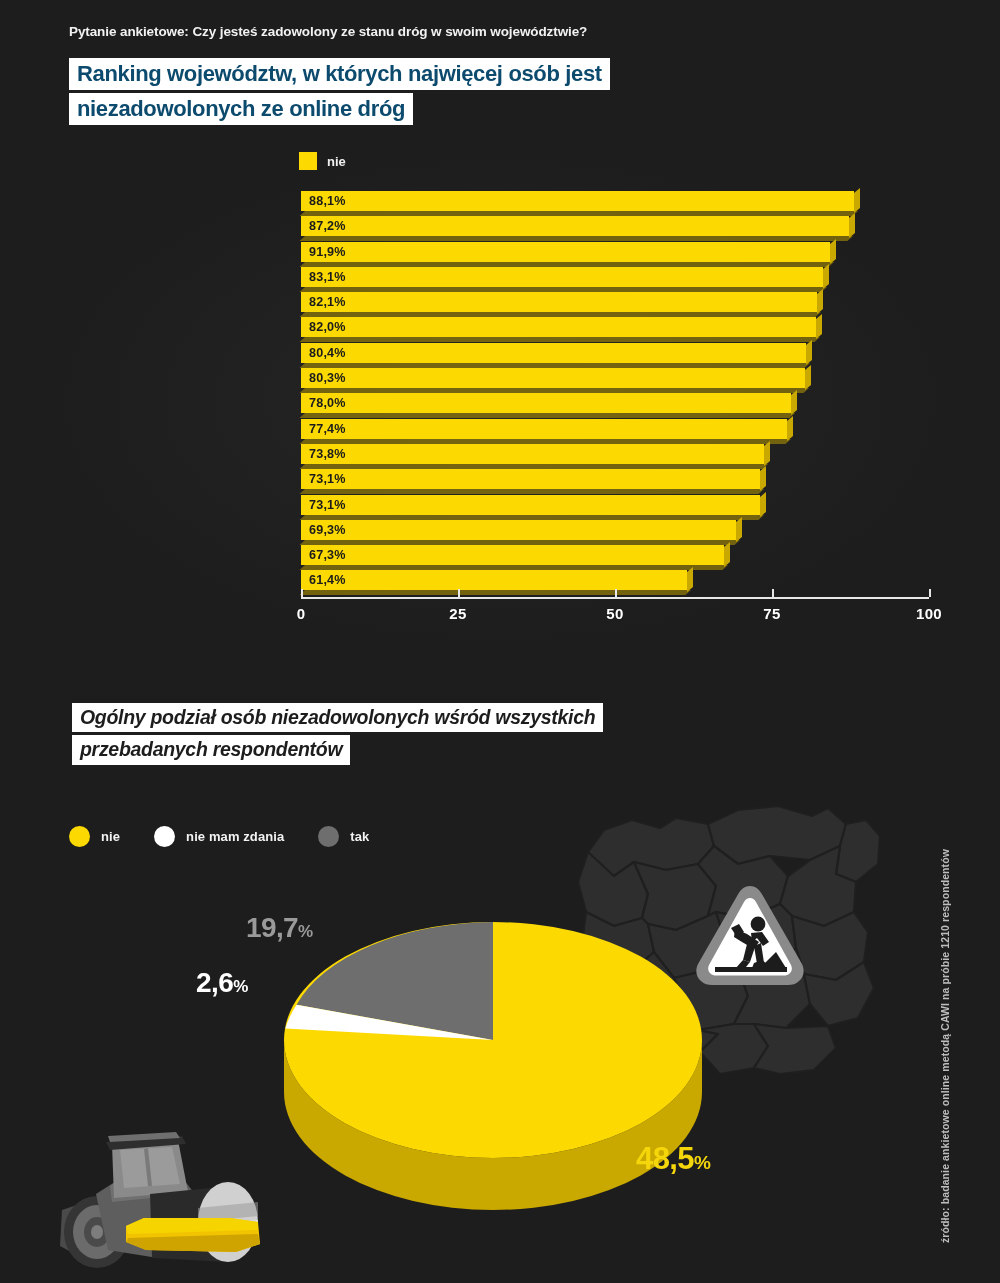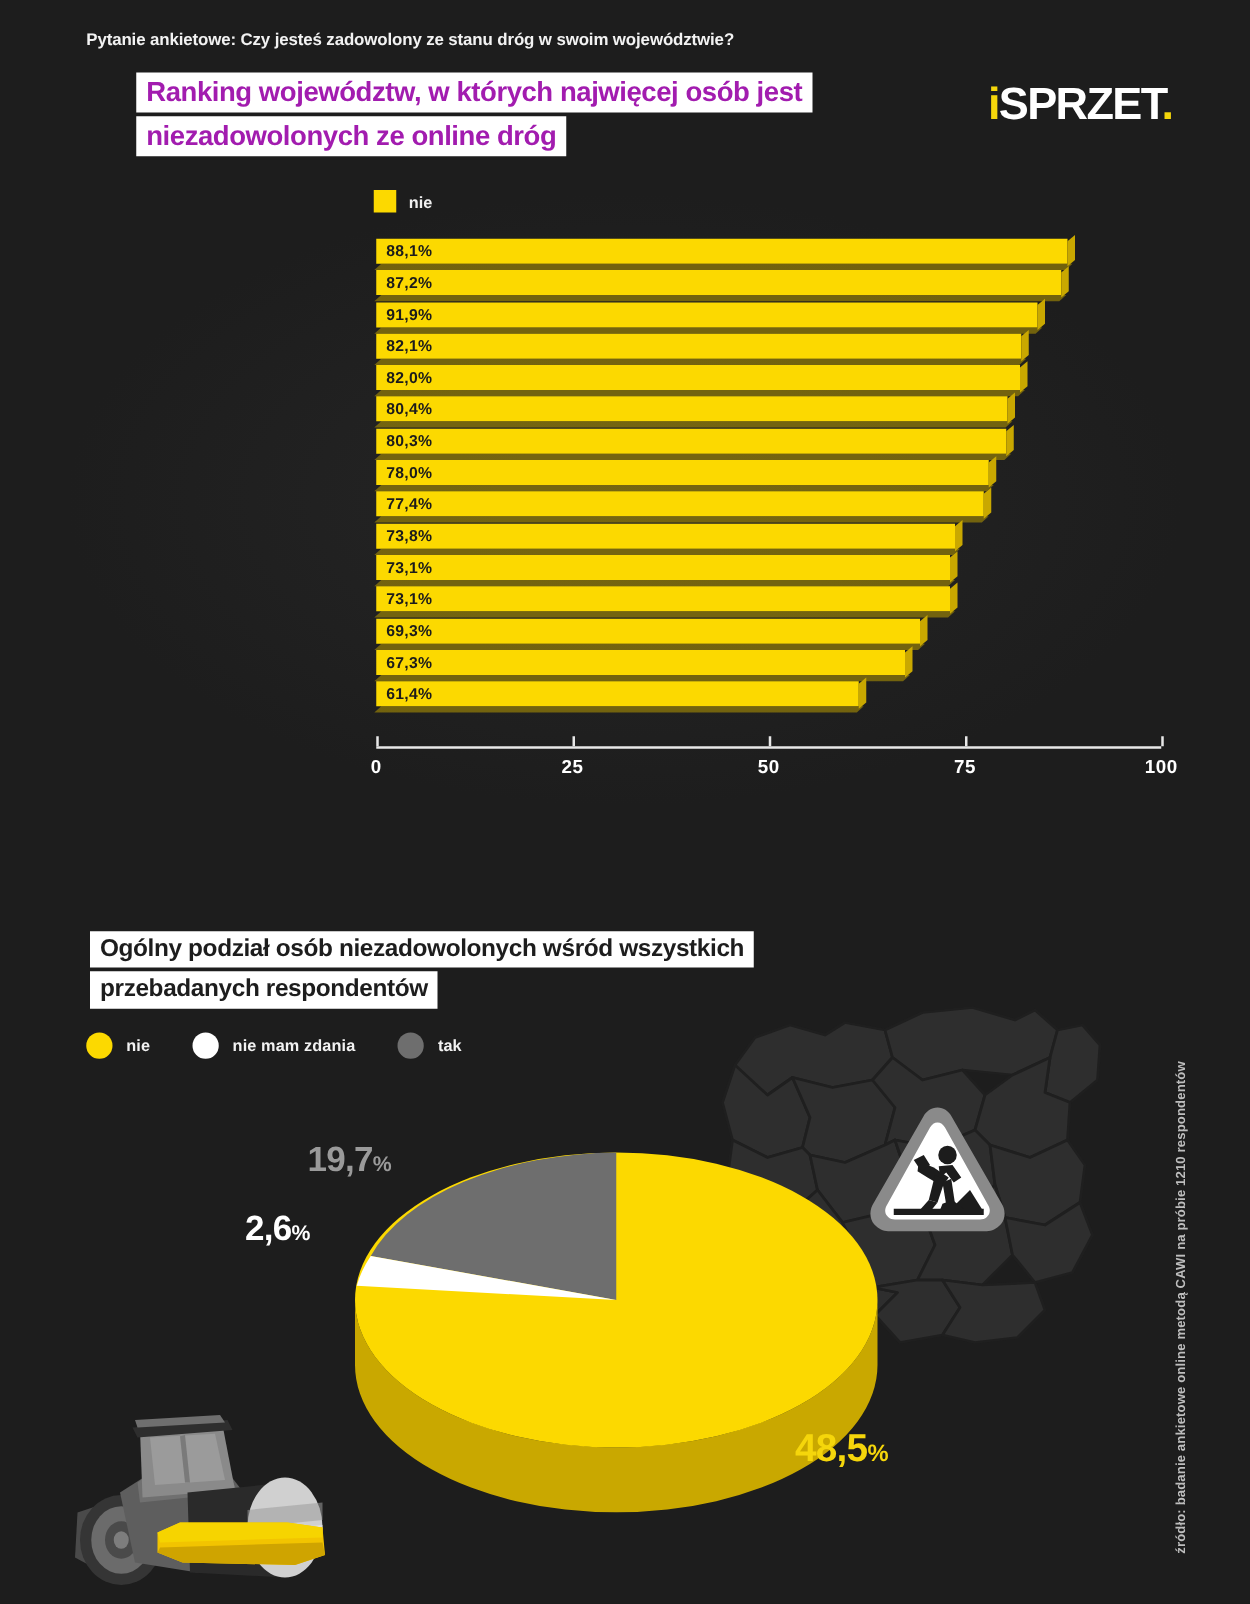--- a/index.html
+++ b/index.html
@@ -28,27 +28,26 @@
     letter-spacing:-0.1px;
     text-align:center;
   }
 
   .headline {
     position:absolute; left:69px; top:58px;
     width:640px;
   }
   .headline .hl-line {
     display:inline-block;
-    background:#ffffff; color:#a21caf;
+    background:#ffffff; color:#0c4a6e;
     font-size:22px; font-weight:bold;
     letter-spacing:-0.35px;
     padding:4px 8px 5px 8px;
     line-height:1.05;
     margin-bottom:3px;
-    margin-left:40px;
   }
 
   .logo {
     position:absolute; right:62px; top:62px;
     font-size:36px; font-weight:bold;
     letter-spacing:-1.3px;
     color:#ffffff;
     font-family:"Liberation Sans", sans-serif;
   }
   .logo .ltr-i { color:#f5d60b; }
@@ -105,21 +104,21 @@
     position:absolute; top:-8px; width:2px; height:8px; background:#e8e8e8;
   }
   .bc-ticklabel {
     position:absolute; top:8px;
     font-size:15px; font-weight:bold; color:#ffffff;
     transform:translateX(-50%);
     letter-spacing:0.4px;
   }
 
   
-  .sub-headline { position:absolute; left:72px; top:745px; width:700px; }
+  .sub-headline { position:absolute; left:72px; top:703px; width:700px;font-style:italic; }
   .sub-headline .hl-line {
     display:inline-block;
     background:#ffffff; color:#1d1d1d;
     font-size:19.5px; font-weight:bold;
     letter-spacing:-0.3px;
     padding:4px 8px 5px 8px;
     line-height:1.05;
     margin-bottom:3px;
   }
 
@@ -165,41 +164,44 @@
 
 <div id="page">
 
   <div class="kicker">Pytanie ankietowe: Czy jesteś zadowolony ze stanu dróg w swoim województwie?</div>
 
   <div class="headline">
     <div class="hl-line">Ranking województw, w których najwięcej osób jest</div><br>
     <div class="hl-line">niezadowolonych ze online dróg</div>
   </div>
 
-  <div class="logo"><span class="ltr-i">i</span><span class="ltr-main">SPRZET</span><span class="ltr-dot">.</span></div>
 
   <div id="barchart">
 
     <div class="bc-legend">
       <span class="swatch"></span>
       <span class="lbl">nie</span>
     </div>
 
     <div class="bc-rows" id="bcRows">
         <div class="bc-row">
           <div class="bc-bar" style="width: 553.268px; background: rgb(252, 217, 0);"></div>
           <div class="bc-val">88,1%</div>
         </div>
         <div class="bc-row">
           <div class="bc-bar" style="width: 547.616px; background: rgb(252, 217, 0);"></div>
           <div class="bc-val">87,2%</div>
         </div>
         <div class="bc-row">
           <div class="bc-bar" style="width: 529.404px; background: rgb(252, 217, 0);"></div>
           <div class="bc-val">91,9%</div>
+        </div>
+        <div class="bc-row">
+          <div class="bc-bar" style="width: 521.868px; background: rgb(252, 217, 0);"></div>
+          <div class="bc-val">83,1%</div>
         </div>
         <div class="bc-row">
           <div class="bc-bar" style="width: 515.588px; background: rgb(252, 217, 0);"></div>
           <div class="bc-val">82,1%</div>
         </div>
         <div class="bc-row">
           <div class="bc-bar" style="width: 514.96px; background: rgb(252, 217, 0);"></div>
           <div class="bc-val">82,0%</div>
         </div>
         <div class="bc-row">

